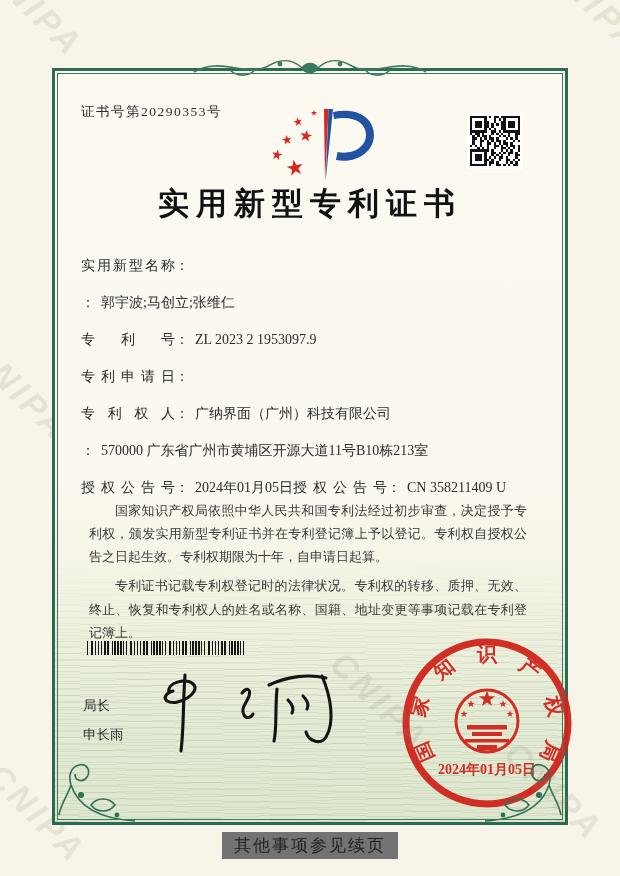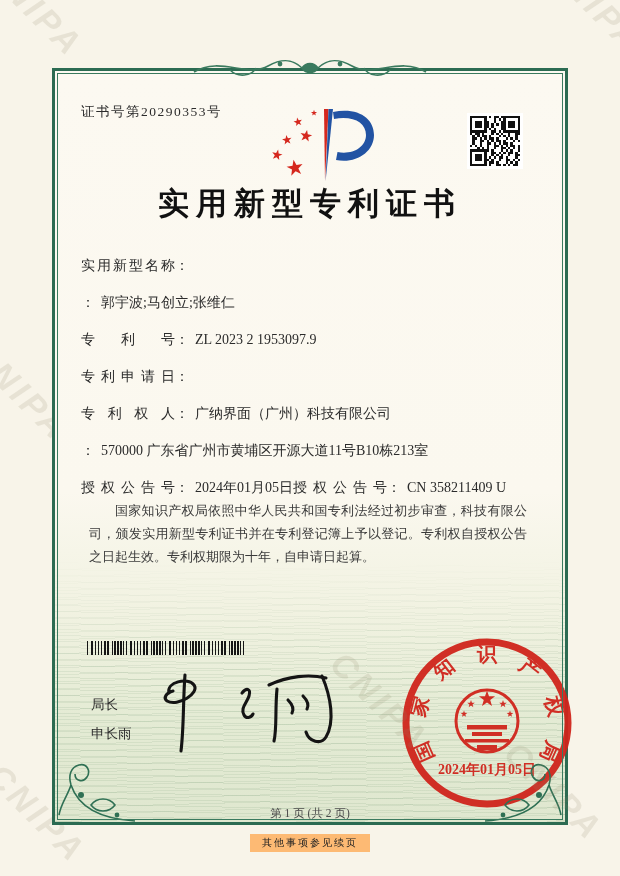--- a/index.html
+++ b/index.html
@@ -54,30 +54,30 @@
   .lab{display:inline-block;width:94px;text-align:justify;text-align-last:justify;}
   .colon{margin-right:6px;}
   .pair2{display:flex;align-items:baseline;}
   
   .paras{position:absolute;left:34px;right:38px;top:428px;font-size:13px;line-height:1.78;
     text-align:justify;color:#3a3a3a;}
   .paras p{margin:0 0 6px 0;text-indent:2em;}
   
   .barcode{position:absolute;left:32px;top:570px;width:166px;height:14px;display:flex;align-items:stretch;}
   .barcode b{display:block;background:#161616;}
-  .sig-block{position:absolute;left:36px;top:620px;font-size:13.5px;line-height:29px;font-family:Liberation Mono, monospace;}
+  .sig-block{position:absolute;left:28px;top:620px;font-size:13.5px;line-height:29px;}
   .sig-svg{position:absolute;left:90px;top:596px;}
   .seal{position:absolute;left:342px;top:562px;width:180px;height:180px;opacity:0.95;}
   .page-no{position:absolute;left:0;right:0;top:735px;text-align:center;font-size:11.5px;color:#4a4a4a;}
   .flourish{position:absolute;}
   .footer-note{
     position:absolute;left:0;right:0;top:832px;text-align:center;z-index:3;
   }
   .footer-note span{
-    display:inline-block;background:#fdba74;padding:2px 12px;font-size:10px;letter-spacing:2px;color:#222;
+    display:inline-block;background:#737373;padding:2px 12px;font-size:17px;letter-spacing:2px;color:#222;
   }
   .ornament{position:absolute;left:190px;top:52px;z-index:3;}
 </style>
 </head>
 <body>
 
 <svg width="0" height="0" style="position:absolute" aria-hidden="true">
   <defs>
     <path id="star" d="M0,-10 L2.35,-3.24 L9.51,-3.09 L3.8,1.24 L5.88,8.09 L0,4 L-5.88,8.09 L-3.8,1.24 L-9.51,-3.09 L-2.35,-3.24 Z"></path>
   </defs>
@@ -603,21 +603,22 @@
       <span class="val">2024年01月05日</span>
       <span class="pair2">
         <span class="lab">授权公告号</span>
           <span class="colon">：</span>
         <span class="val">CN 358211409 U</span>
       </span>
     </div>
   </div>
 
   <div class="paras">
-    <p>国家知识产权局依照中华人民共和国专利法经过初步审查，科技有限公司，颁发实用新型专利证书并在专利登记簿上予以登记。专利权自授权公告之日起生效。专利权期限为十年，自申请日起算。</p>
+    <p>国家知识产权局依照中华人民共和国专利法经过初步审查，决定授予专利权，颁发实用新型专利证书并在专利登记簿上予以登记。专利权自授权公告之日起生效。专利权期限为十年，自申请日起算。</p>
+    <p>专利证书记载专利权登记时的法律状况。专利权的转移、质押、无效、终止、恢复和专利权人的姓名或名称、国籍、地址变更等事项记载在专利登记簿上。</p>
   </div>
 
   <div class="barcode" id="barcode">
       <b style="width: 1px; margin-right: 3px;"></b>
       <b style="width: 2px; margin-right: 2px;"></b>
       <b style="width: 1px; margin-right: 2px;"></b>
       <b style="width: 1px; margin-right: 2px;"></b>
       <b style="width: 1px; margin-right: 2px;"></b>
       <b style="width: 2px; margin-right: 1px;"></b>
       <b style="width: 2px; margin-right: 3px;"></b>
@@ -726,18 +727,17 @@
   <svg class="flourish" style="right:2px;top:686px;transform:scaleX(-1)" width="82" height="68" viewBox="0 0 82 68">
     <g stroke="#2f7054" fill="none" stroke-width="1.6">
       <path d="M78,64 C46,62 22,52 14,28 C11,18 14,10 22,8 C30,6 34,14 30,20 C26,26 18,24 18,17"></path>
       <path d="M14,28 C10,40 4,46 2,58"></path>
       <path d="M34,48 C40,40 52,40 58,48 C52,56 40,56 34,48 Z"></path>
       <circle cx="24" cy="38" r="3" fill="#2f7054" stroke="none"></circle>
       <circle cx="60" cy="58" r="2.4" fill="#2f7054" stroke="none"></circle>
     </g>
   </svg>
 
-  <div class="page-no">第 1 页 (共 2 页)</div>
 </div>
 
 <div class="footer-note">
   <span>其他事项参见续页</span>
 </div>
 
 </body></html>

